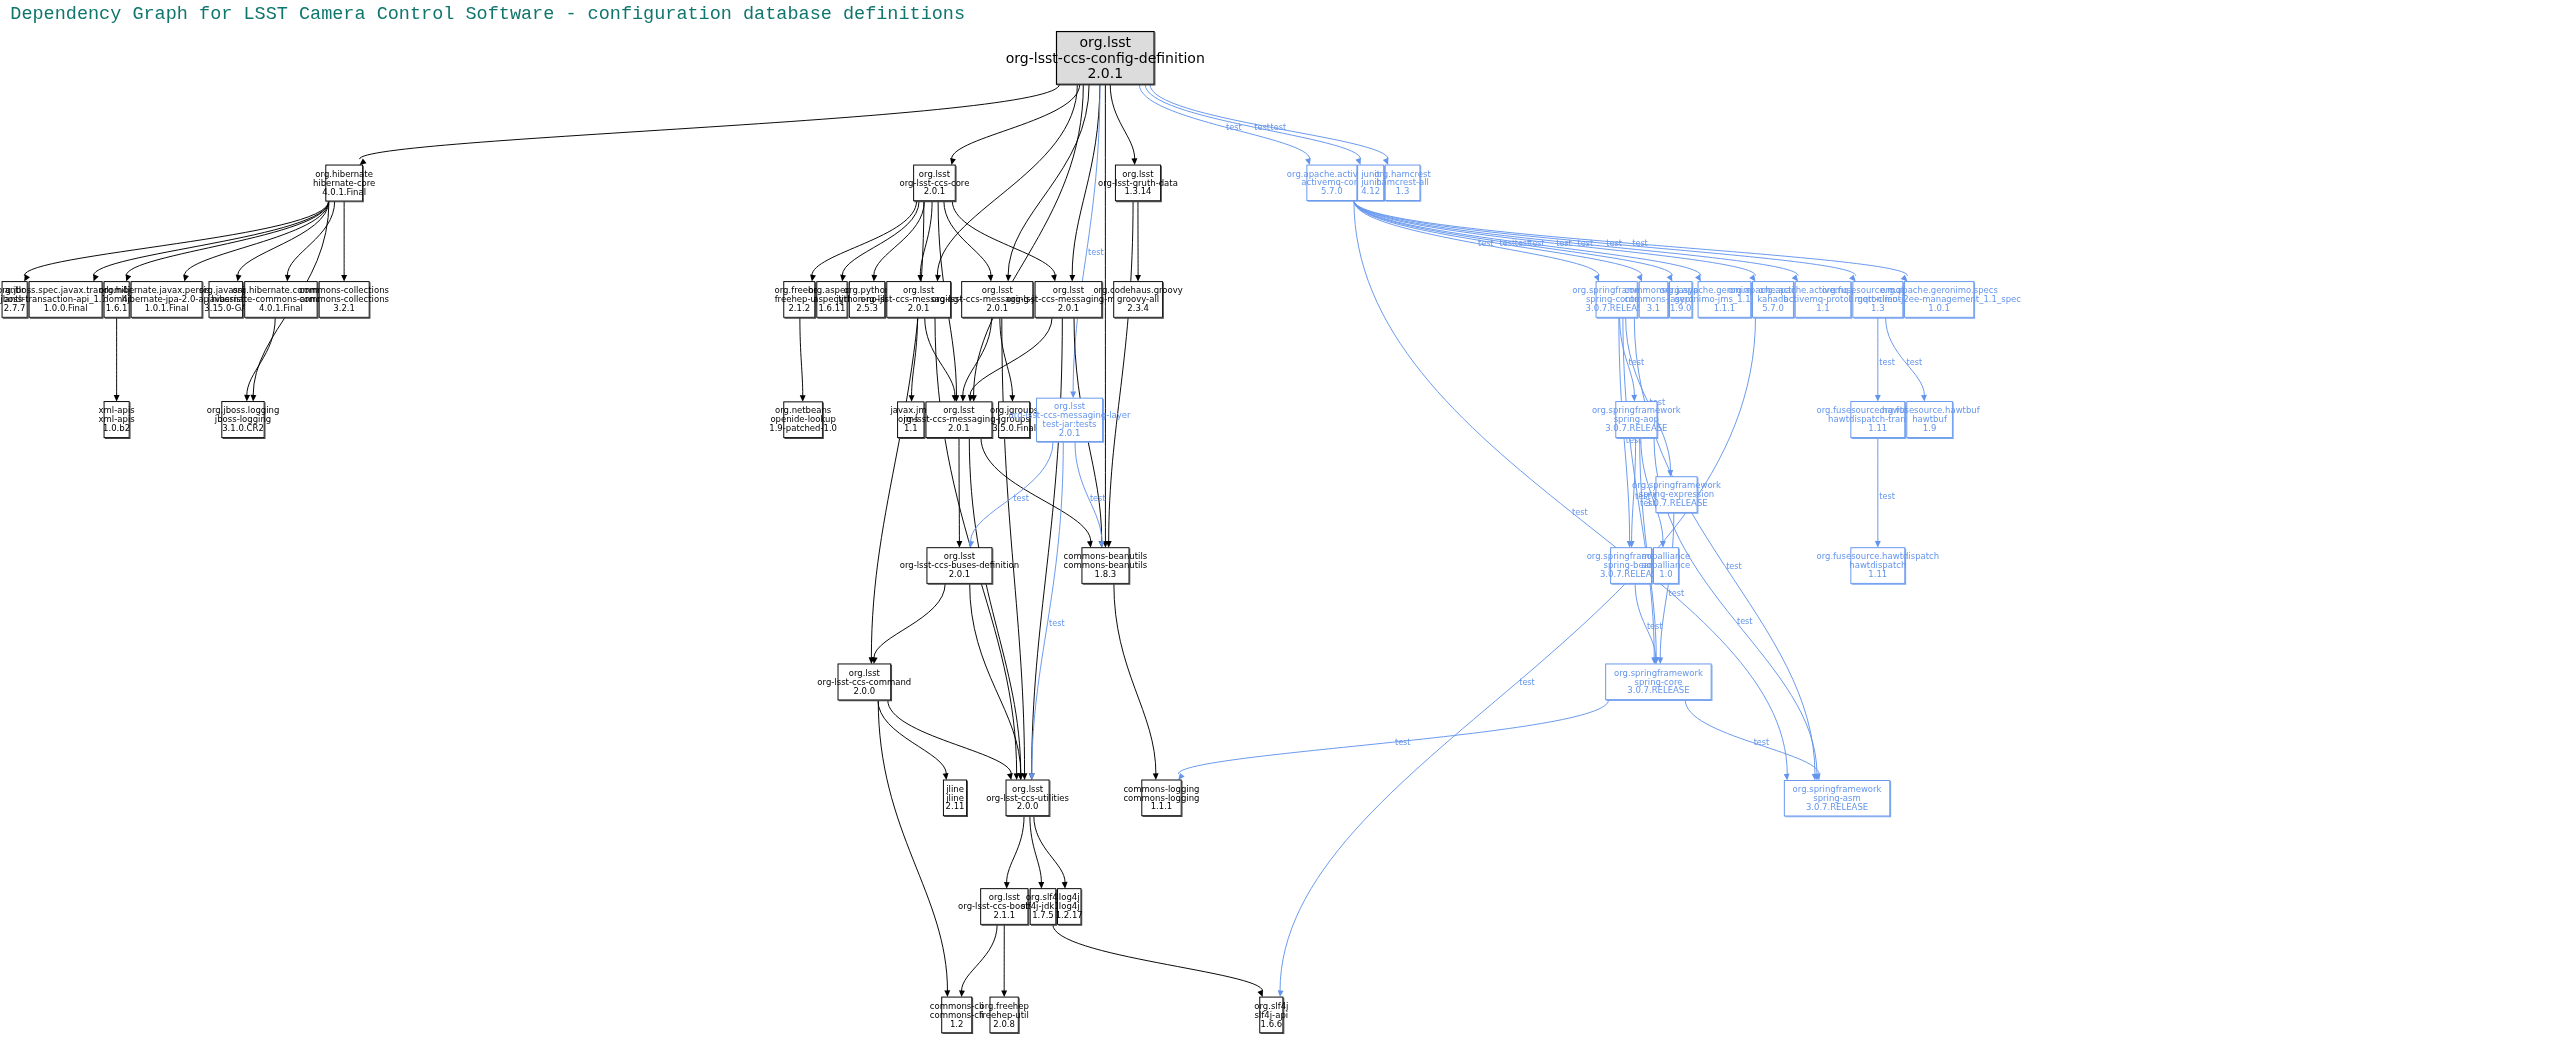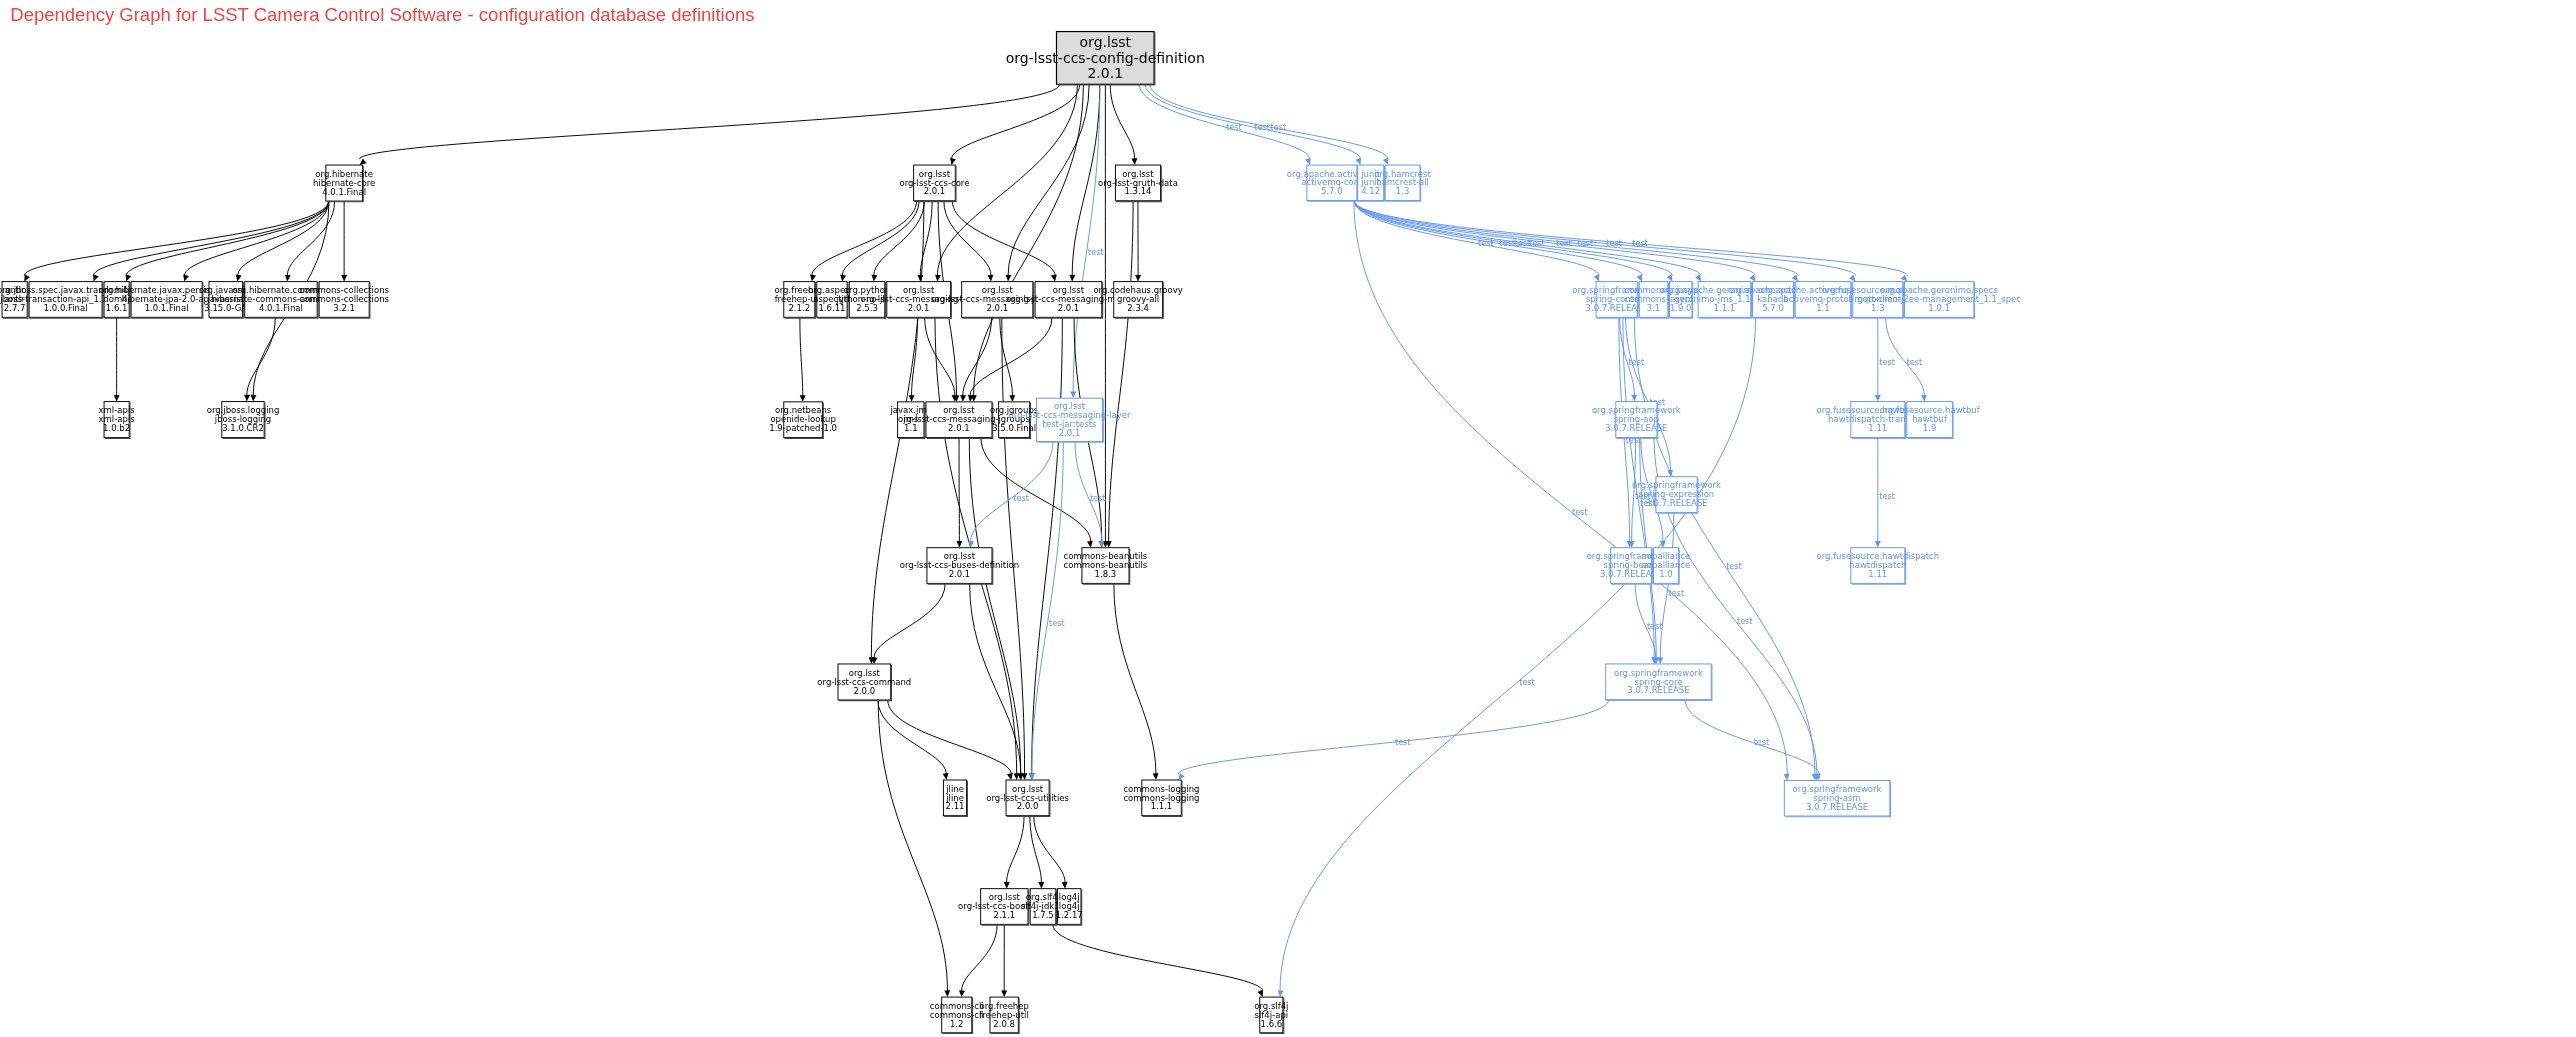--- a/index.html
+++ b/index.html
@@ -1,20 +1,20 @@
 <!DOCTYPE html>
 <html style="font-size:12px"><head>
 <meta charset="utf-8">
 <style>
   html, body { margin: 0; padding: 0; background: #ffffff; }
   body { width: 2576px; height: 1037px; position: relative; overflow: hidden; }
   #title {
     position: absolute; left: 10.3px; top: 4.4px;
-    font-family: Liberation Sans, sans-serif;
-    font-size: 18.5px; color: #ef4444; white-space: nowrap;
+    font-family: Liberation Mono, monospace;
+    font-size: 18.5px; color: #0f766e; white-space: nowrap;
   }
   #graph { position: absolute; left: 0; top: 0; }
   .node rect { fill: #ffffff; stroke: #000; stroke-width: 1.3; }
   .node.root rect { fill: #dcdcdc; stroke-width: 1.6; }
   .node.test rect { stroke: #6495ed; }
   .node text { font-family: "DejaVu Sans", sans-serif; font-size: 11.5px; fill: #000; text-anchor: middle; }
   .node.root text { font-size: 19px; }
   .node.test text { fill: #6495ed; }
   .shadow { fill: none; stroke: #444; stroke-width: 1.6; }
   .node.test .shadow { stroke: #7aa6f0; }

